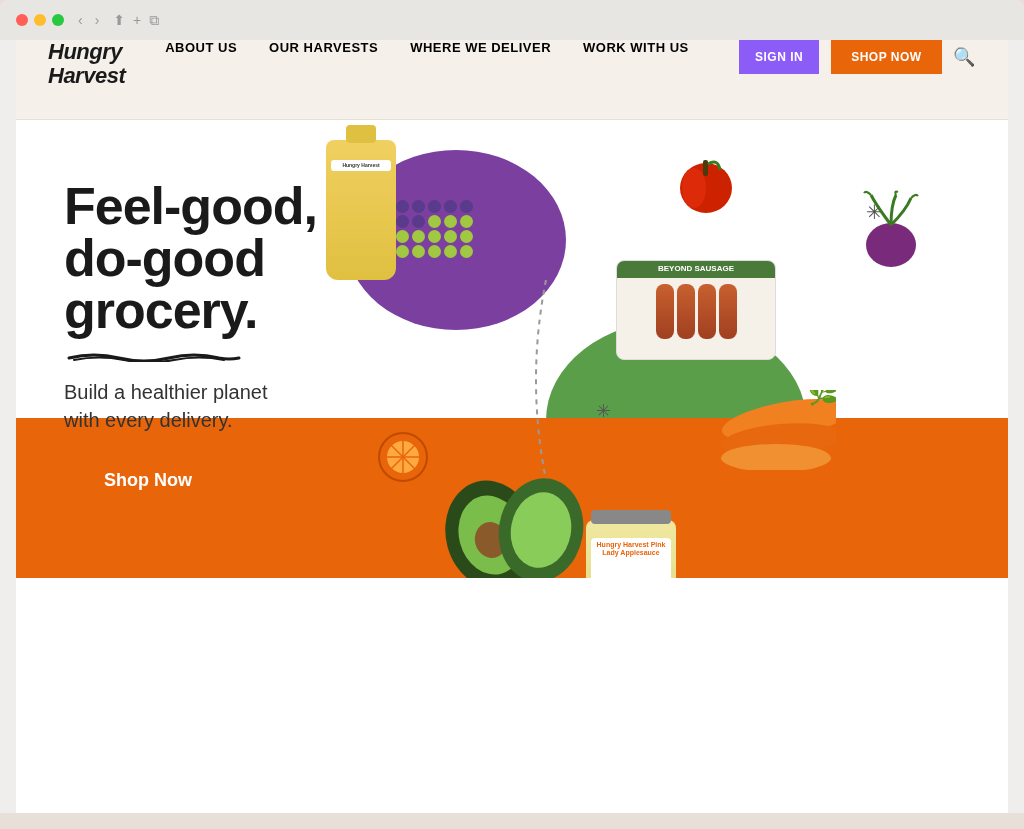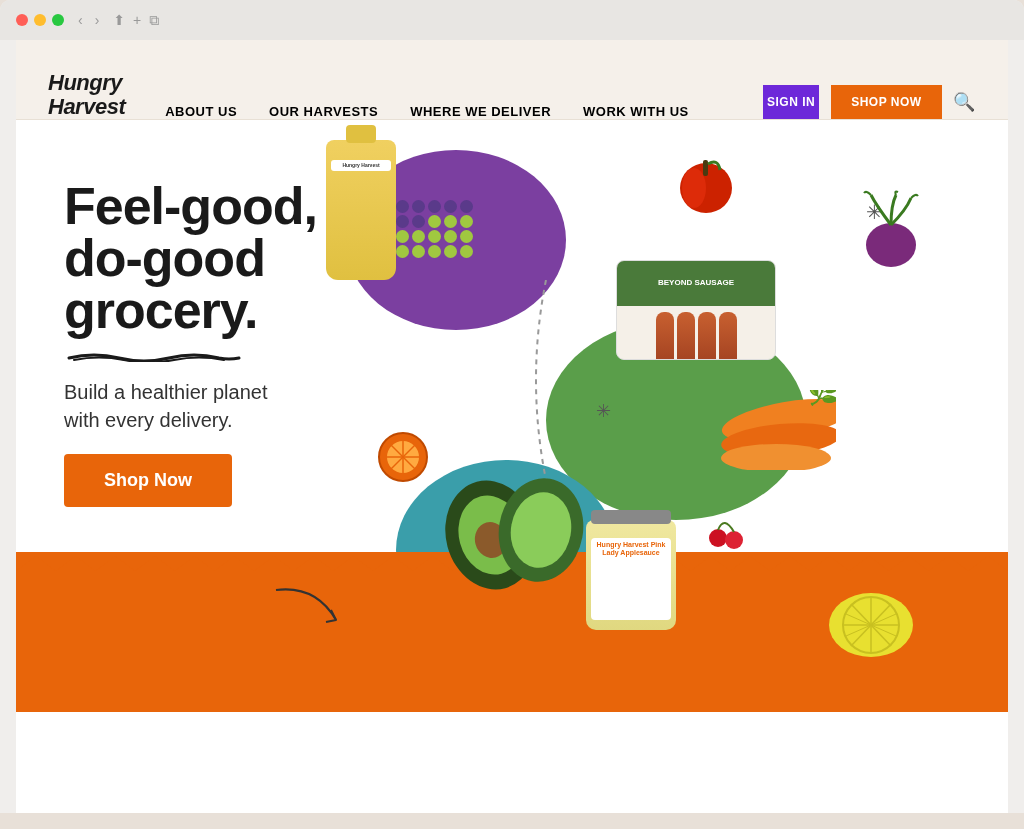--- a/index.html
+++ b/index.html
@@ -47,21 +47,21 @@
       margin: 0 16px 0 16px;
       border-radius: 0;
       overflow: hidden;
       height: 773px;
     }
 
     
     .nav {
       background: #f5f0ea;
       display: flex;
-      align-items: flex-end;
+      align-items: flex-start;
       padding: 0 32px;
       height: 80px;
       border-bottom: 1px solid #e8e0d5;
     }
     .logo {
       font-size: 22px;
       font-weight: 900;
       color: #1a1a1a;
       line-height: 1.1;
       margin-right: 40px;
@@ -81,24 +81,24 @@
       letter-spacing: 0.5px;
       cursor: pointer;
       text-decoration: none;
     }
     .nav-right {
       display: flex;
       align-items: center;
       gap: 12px;
     }
     .btn-signin {
-      background: #6d28d9;
+      background: #8b5cf6;
       color: white;
       border: none;
-      padding: 10px 4px;
+      padding: 10px 16px;
       font-size: 12px;
       font-weight: 700;
       text-transform: uppercase;
       cursor: pointer;
       letter-spacing: 0.5px;
     }
     .btn-shopnow {
       background: #e8650a;
       color: white;
       border: none;
@@ -112,21 +112,21 @@
     .search-icon-nav {
       font-size: 18px;
       color: #333;
       cursor: pointer;
     }
 
     
     .hero {
       background: white;
       position: relative;
-      height: 592px;
+      height: 458px;
       overflow: hidden;
     }
 
     
     .hero-text {
       position: absolute;
       left: 48px;
       top: 60px;
       z-index: 10;
     }
@@ -266,21 +266,21 @@
       z-index: 6;
       border: 1px solid #ddd;
       overflow: hidden;
     }
     .sausage-label {
       background: #4a7a3a;
       color: white;
       font-size: 8px;
       font-weight: 900;
       text-align: center;
-      padding: 18px;
+      padding: 4px;
       line-height: 1.1;
     }
     .sausage-sticks {
       display: flex;
       gap: 3px;
       padding: 6px;
       justify-content: center;
     }
     .sausage-stick {
       width: 18px;

